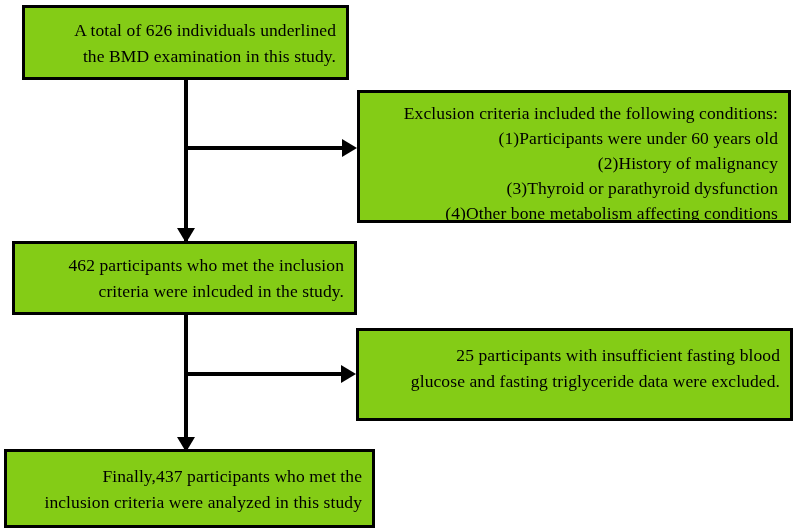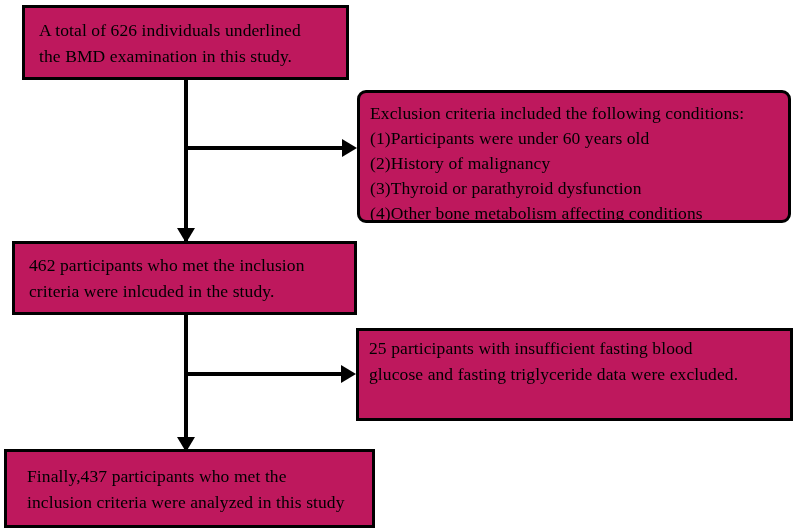--- a/index.html
+++ b/index.html
@@ -14,45 +14,46 @@
     height: 530px;
     background: #ffffff;
     overflow: hidden;
     font-family: "Liberation Serif", "DejaVu Serif", serif;
     color: #000000;
   }
   .box {
     position: absolute;
     box-sizing: border-box;
     border: 3px solid #000000;
-    background: #be185d;
+    background: #84cc16;
     display: flex;
     align-items: center;
+    text-align: right;
   }
   .box .txt {
     display: block;
     width: 100%;
     padding: 0 10px;
     font-size: 17.5px;
     line-height: 26px;
     white-space: pre-line;
     letter-spacing: 0.1px;
   }
 
   
   #box-enrolled   { left: 22px;  top: 5px;   width: 327px; height: 75px; }
   #box-exclusion  { left: 357px; top: 90px;  width: 434px; height: 133px; }
   #box-included   { left: 12px;  top: 241px; width: 345px; height: 74px; }
   #box-excluded   { left: 356px; top: 328px; width: 437px; height: 93px; }
   #box-final      { left: 4px;   top: 449px; width: 371px; height: 79px; }
 
   
   #box-excluded   { align-items: flex-start; }
-  #box-excluded .txt { padding-top: 4px; }
-  #box-exclusion  { align-items: flex-start; border-radius: 9px; }
+  #box-excluded .txt { padding-top: 11px; }
+  #box-exclusion  { align-items: flex-start; }
   #box-exclusion .txt { padding-top: 8px; line-height: 25px; }
   #box-final .txt { padding-left: 20px; }
   #box-included .txt { padding-left: 14px; }
   #box-enrolled .txt { padding-left: 14px; }
 
   
   .vline {
     position: absolute;
     width: 4px;
     background: #000000;

